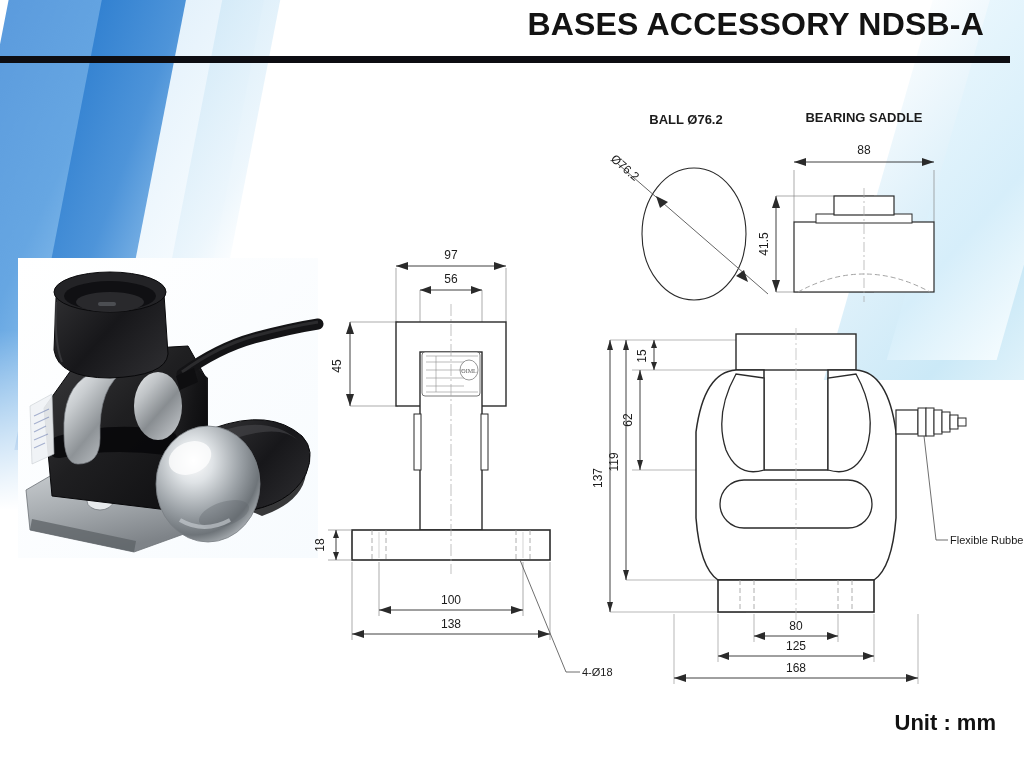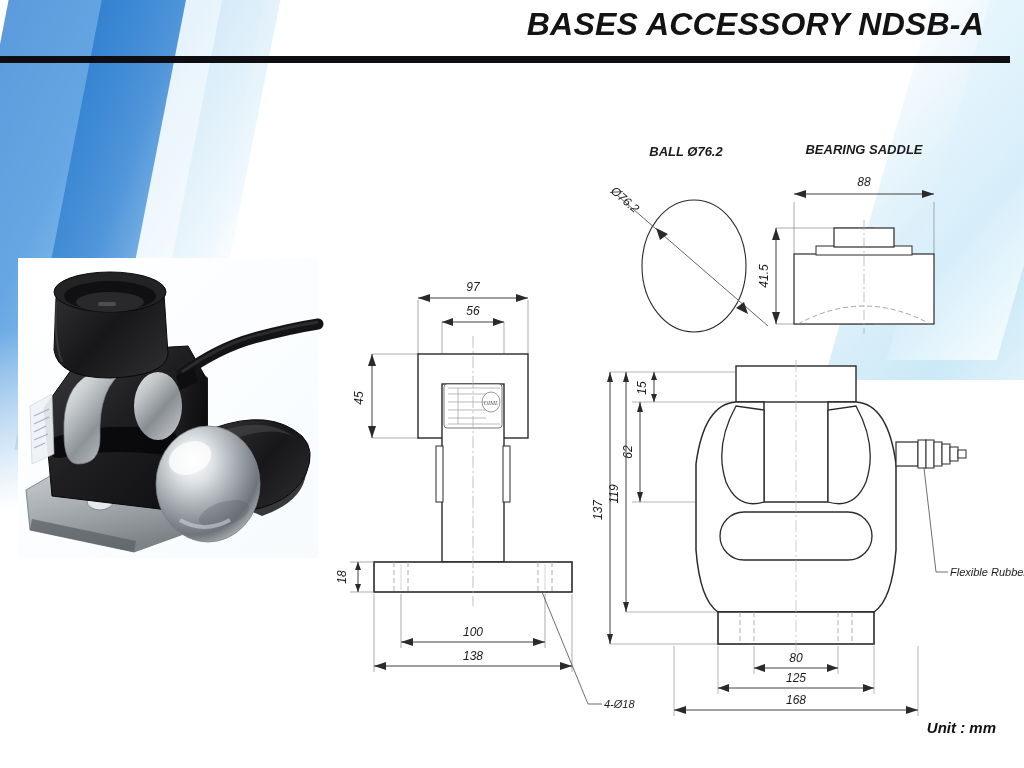--- a/index.html
+++ b/index.html
@@ -3,21 +3,21 @@
 <meta charset="utf-8">
 <title>BASES ACCESSORY NDSB-A</title>
 <style>
   html,body{margin:0;padding:0;}
   body{
     width:1024px;height:768px;overflow:hidden;position:relative;
     background:#ffffff;
     font-family:"Liberation Sans", sans-serif;
     color:#1a1a1a;
   }
-  .stage{position:absolute;left:0;top:0;width:1024px;height:768px;overflow:hidden;font-style:italic;}
+  .stage{position:absolute;left:0;top:0;width:1024px;height:768px;overflow:hidden;}
 
   
   .bg{position:absolute;inset:0;z-index:0;pointer-events:none;}
   .bg-white{position:absolute;inset:0;background:#ffffff;}
   .blue-band{
     position:absolute;left:-40px;top:-10px;width:210px;height:520px;
     background:linear-gradient(105deg,#5b9bdd 0%,#66a6e2 38%,#8cc0ec 62%,#cfe6f8 82%,#ffffff 100%);
     transform:skewX(-11deg);
     filter:blur(0.3px);
   }
@@ -64,37 +64,37 @@
   }
   .rule{
     position:absolute;left:0;top:56px;width:1010px;height:7px;z-index:6;
     background:#0d0d12;
   }
 
   
   .photo{position:absolute;left:18px;top:258px;width:300px;height:300px;z-index:4;}
 
   
-  .dwg{position:absolute;z-index:5;margin-top:32px;}
+  .dwg{position:absolute;z-index:5;}
   svg{display:block;overflow:visible;}
   .lbl{
     font-family:"Liberation Sans", sans-serif;
     font-size:13px;font-weight:700;fill:#1b1b1b;
   }
   .dimtxt{
     font-family:"Liberation Sans", sans-serif;
     font-size:12px;fill:#1b1b1b;
   }
   .calltxt{
     font-family:"Liberation Sans", sans-serif;
     font-size:11px;fill:#1b1b1b;
   }
   .unit{
     position:absolute;right:28px;bottom:32px;z-index:6;
-    font-size:15px;font-weight:700;color:#111;
+    font-size:22px;font-weight:700;color:#111;
   }
 </style>
 </head>
 <body>
 
 <div class="stage">
 
   <div class="bg">
     <div class="bg-white"></div>
     <div class="right-stripe"></div>
@@ -229,21 +229,21 @@
       <text class="dimtxt" x="12" y="140" text-anchor="middle" transform="rotate(-90 12 140)">41.5</text>
 
       <rect x="38" y="118" width="140" height="70" fill="#ffffff" stroke="#2a2a2a" stroke-width="1.2"></rect>
       <rect x="60" y="110" width="96" height="9" fill="#ffffff" stroke="#2a2a2a" stroke-width="1"></rect>
       <rect x="78" y="92" width="60" height="19" fill="#ffffff" stroke="#2a2a2a" stroke-width="1.2"></rect>
       <path d="M42,188 Q108,152 174,188" fill="none" stroke="#9a9a9a" stroke-width="0.9" stroke-dasharray="5,3"></path>
       <line x1="108" y1="84" x2="108" y2="198" stroke="#a8a8a8" stroke-width="0.7" stroke-dasharray="10,3,2,3"></line>
     </svg>
   </div>
 
-  <div class="dwg" style="left:336px;top:244px;">
+  <div class="dwg" style="left:314px;top:244px;">
     <svg width="310" height="460" viewBox="0 0 310 460">
 
       <line x1="82" y1="24" x2="82" y2="78" stroke="#888" stroke-width="0.7"></line>
       <line x1="192" y1="24" x2="192" y2="78" stroke="#888" stroke-width="0.7"></line>
       <line x1="82" y1="22" x2="192" y2="22" stroke="#2a2a2a" stroke-width="0.9"></line>
       <polygon points="82,22 94,18 94,26" fill="#2a2a2a"></polygon>
       <polygon points="192,22 180,18 180,26" fill="#2a2a2a"></polygon>
       <text class="dimtxt" x="137" y="15" text-anchor="middle">97</text>
 
       <line x1="106" y1="46" x2="106" y2="108" stroke="#888" stroke-width="0.7"></line>

